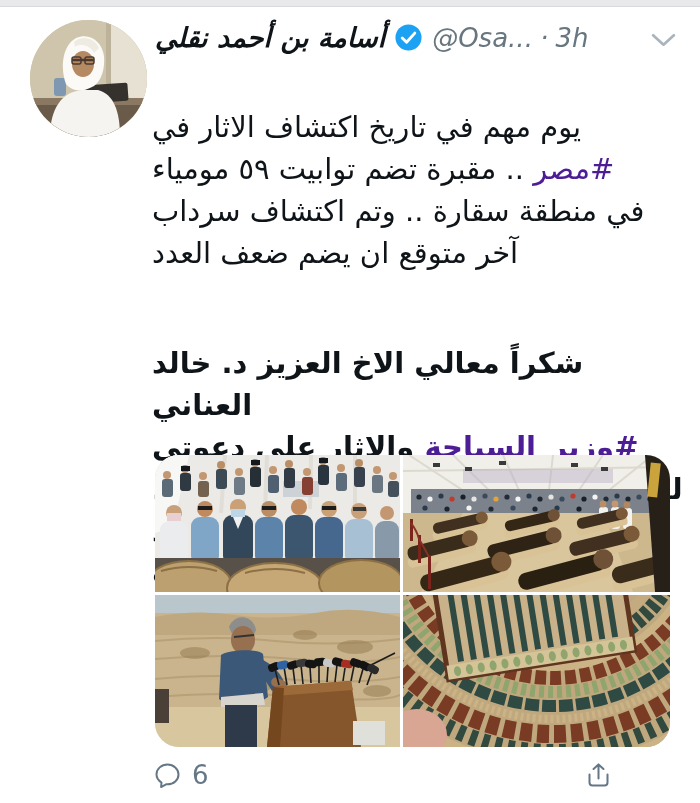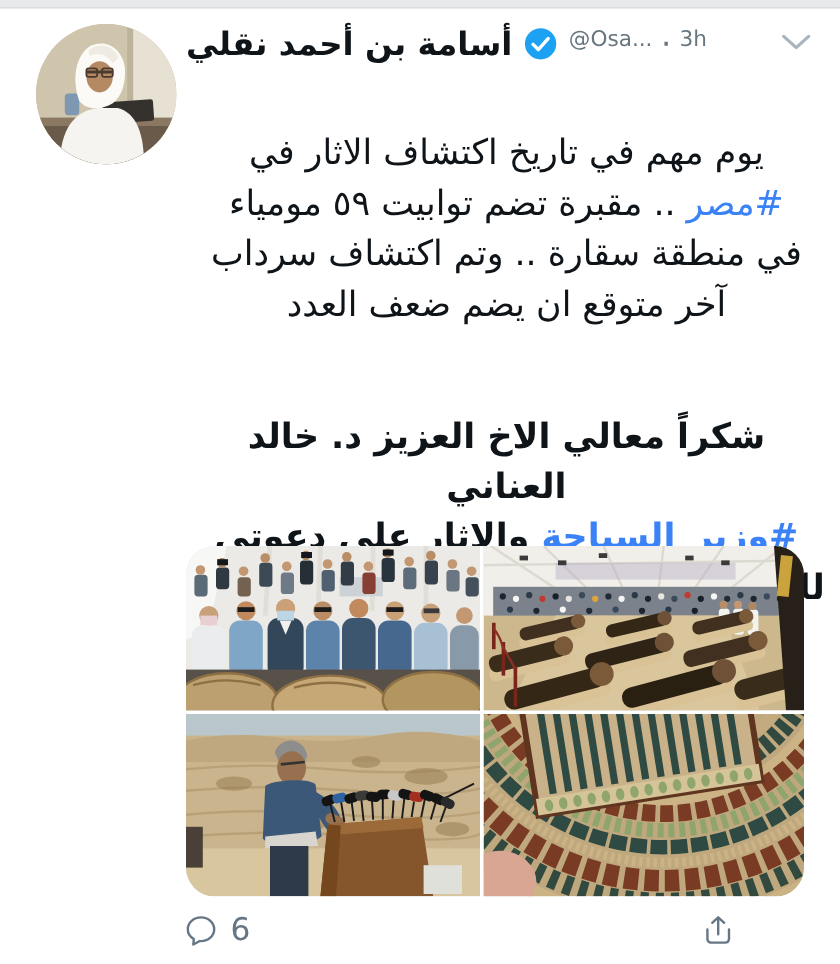--- a/index.html
+++ b/index.html
@@ -9,33 +9,33 @@
     font-family:"DejaVu Sans", sans-serif; overflow:hidden;
   }
   .top-strip { position:absolute; top:0; left:0; right:0; height:7px;
     background:#e7e9eb; border-bottom:1px solid #d7dbdf; }
   
   .avatar { position:absolute; left:30px; top:20px; width:117px; height:117px;
     border-radius:50%; overflow:hidden; background:#cfc5ad; }
   .avatar svg { display:block; width:100%; height:100%; }
   
   .tweet-header { position:absolute; left:155px; top:22px; right:24px;
-    display:flex; align-items:flex-start; white-space:nowrap; }
+    display:flex; align-items:center; white-space:nowrap;font-style:italic; }
   .name { font-size:27px; font-weight:700; color:#0f1419; }
   .badge { display:inline-flex; margin:0 9px; }
-  .handle, .time { font-size:18px; color:#68767f; }
+  .handle, .time { font-size:26px; color:#68767f; }
   .sep { font-size:27px; color:#68767f; margin:0 7px; }
   .chevron { display:inline-flex; margin-left:auto; padding-top:6px; }
   
   .body { position:absolute; left:152px; right:8px; top:64px;
-    direction:rtl; text-align:center; unicode-bidi:plaintext;
+    direction:rtl; text-align:left; unicode-bidi:plaintext;
     font-size:29px; line-height:42px; color:#0f1419; white-space:pre-line; }
   .body p { margin:0; }
   .body p + p { margin-top:26px;font-weight:bold; }
-  .hashtag { color:#3b82f6; text-decoration:none; }
+  .hashtag { color:#4c1d95; text-decoration:none; }
   
   .media-grid { position:absolute; left:155px; top:455px; width:515px; height:292px;
     display:grid; grid-template-columns:245px 267px; grid-template-rows:137px 152px;
     gap:3px; border-radius:24px; overflow:hidden; background:#fff; }
   .media-cell { position:relative; overflow:hidden; background:#ddd; }
   .media-cell svg { display:block; width:100%; height:100%; }
   
   .actions { position:absolute; left:152px; top:753px; width:462px; height:44px;
     display:flex; justify-content:space-between; align-items:center; }
   .action { display:flex; align-items:center; gap:9px; color:#657786;

